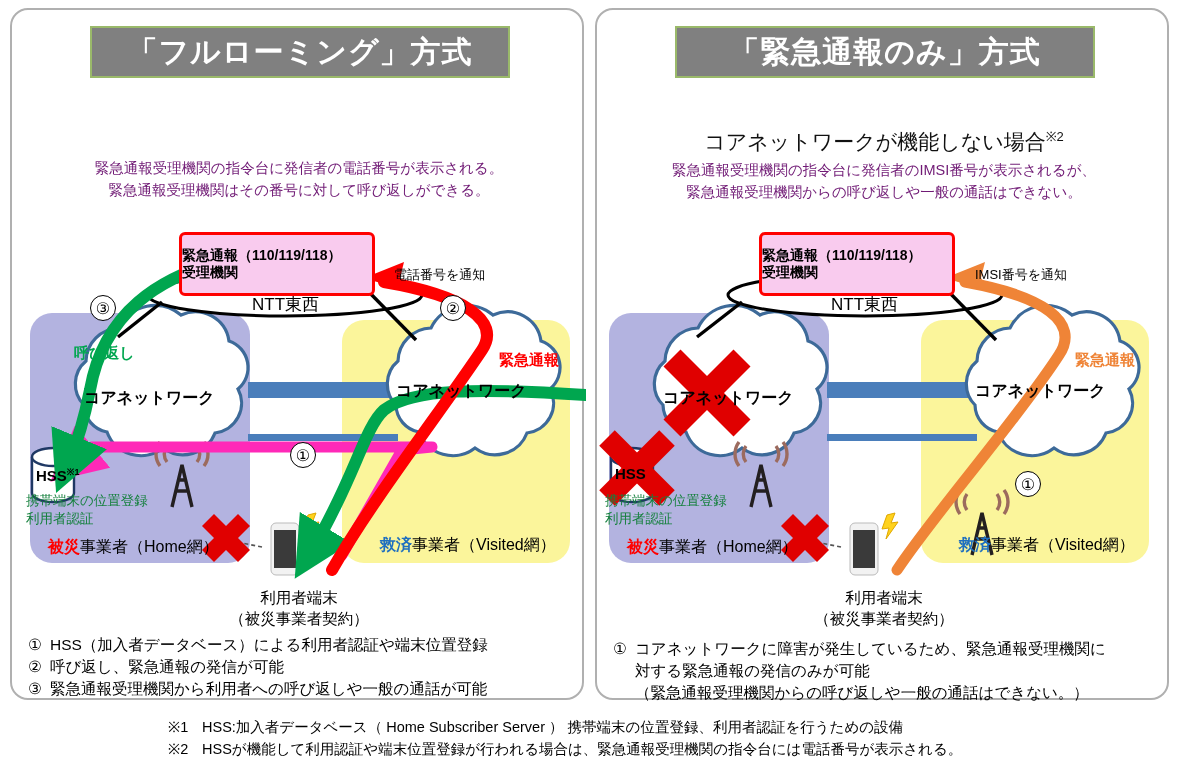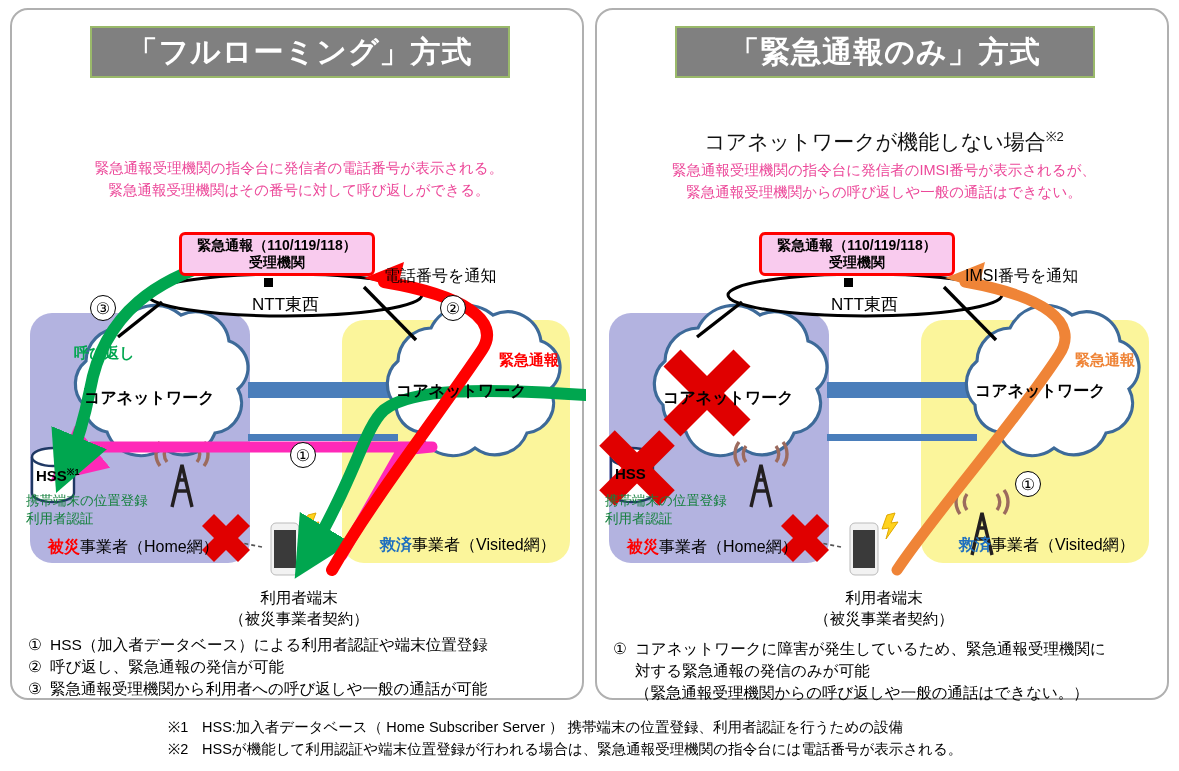--- a/index.html
+++ b/index.html
@@ -24,41 +24,41 @@
   }
   .panel-subtitle {
     position:absolute; left:0; top:80px; width:574px;
     text-align:center; font-size:23px; color:#111; line-height:1.28;
     font-weight:500; white-space:pre-line;
   }
   #panel-right .panel-subtitle { top:92px; font-size:21px; }
   .sup { font-size:13px; vertical-align:super; }
   .panel-note {
     position:absolute; left:0; top:148px; width:574px;
-    text-align:center; font-size:14.5px; color:#ec4899; line-height:1.5;
+    text-align:center; font-size:14.5px; color:#701a75; line-height:1.5;
     white-space:pre-line;
   }
   #panel-right .panel-note { top:150px; }
 
   .stage { position:absolute; left:0; top:0; width:574px; height:692px; }
   .stage svg { position:absolute; left:0; top:0; }
 
   
   .lbl { position:absolute; white-space:nowrap; }
 
   .emerg-box {
-    position:absolute; left:167px; top:222px; width:196px; height:44px;
+    position:absolute; left:167px; top:222px; width:196px; height:64px;
     background:#f9cbee; border:3px solid #ff0000; border-radius:6px;
-    display:flex; flex-direction:column; align-items:center; justify-content:center;
+    display:flex; flex-direction:column; align-items:flex-start; justify-content:center;
     font-size:14px; font-weight:bold; color:#000; line-height:1.25;
   }
   #panel-right .emerg-box { left:162px; }
 
   .ntt-label { font-size:17px; color:#000; }
-  .notify-label { font-size:16px; color:#000; }
+  .notify-label { font-size:13px; color:#000;margin-left:10px; }
 
   .cloud-label { font-size:16px; font-weight:bold; color:#000; }
   .hss-label { font-size:15px; font-weight:bold; color:#000;margin-left:8px; }
   .hss-sup { font-size:9px; vertical-align:super; }
   .small-note { font-size:13.5px; color:#15803d; line-height:1.35; white-space:pre-line; }
 
   .carrier-label { font-size:16px; }
   .red-word { color:#ff0000; font-weight:bold; }
   .blue-word { color:#1f6fbf; font-weight:bold; }
 

